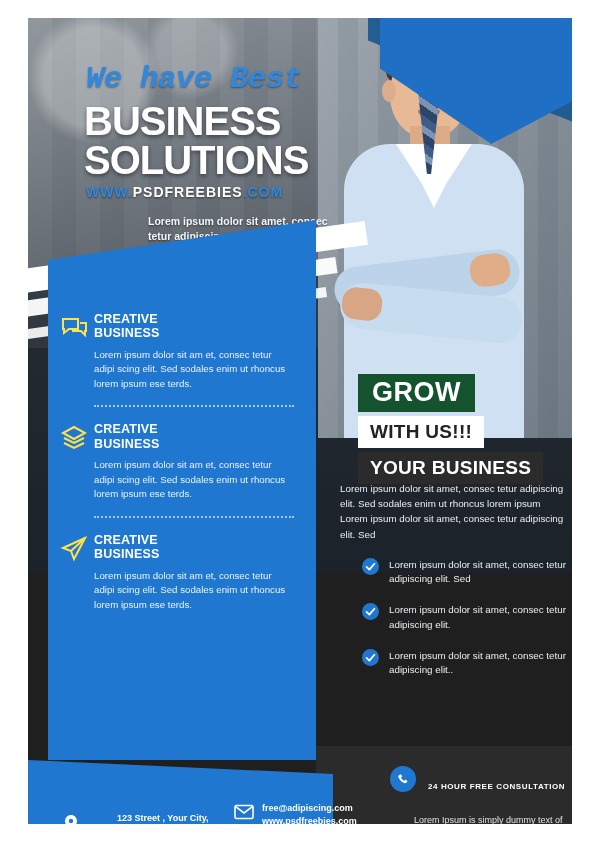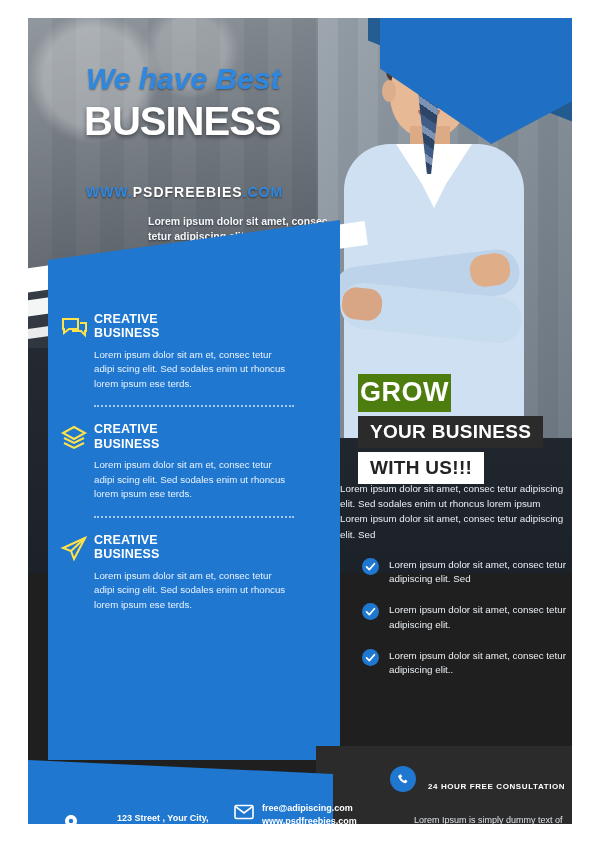--- a/index.html
+++ b/index.html
@@ -64,45 +64,45 @@
   .logo{position:absolute;left:470px;top:30px;width:72px;text-align:center;}
   .logo-mark{display:flex;justify-content:center;gap:3px;align-items:flex-end;height:24px;}
   .logo-mark i{display:block;width:8px;background:#fff;border-radius:4px;}
   .logo-mark i:nth-child(1){height:16px;}
   .logo-mark i:nth-child(2){height:24px;}
   .logo-mark i:nth-child(3){height:16px;}
   .logo-name{color:#fff;font-weight:bold;font-size:17px;letter-spacing:.5px;margin-top:3px;}
   .logo-tag{color:#d9e8f7;font-size:6.5px;letter-spacing:.6px;border-top:1px solid rgba(255,255,255,.6);padding-top:2px;margin-top:2px;}
 
   
-  .script{position:absolute;left:58px;top:44px;color:#2f88e0;font-family:Liberation Sans, sans-serif;font-style:italic;font-size:30px;font-weight:bold;text-shadow:0 1px 2px rgba(0,0,0,.4);}
+  .script{position:absolute;left:58px;top:44px;color:#2f88e0;font-family:Liberation Mono, monospace;font-style:italic;font-size:30px;font-weight:bold;text-shadow:0 1px 2px rgba(0,0,0,.4);}
   .h1{position:absolute;left:56px;top:84px;color:#fff;font-size:40px;font-weight:bold;letter-spacing:-1px;line-height:.98;text-shadow:0 2px 4px rgba(0,0,0,.45);}
   .h1 .l2{display:block;}
   .url{position:absolute;left:58px;top:166px;font-size:14px;font-weight:bold;letter-spacing:1px;color:#2f88e0;text-shadow:0 1px 2px rgba(0,0,0,.5);}
   .url b{color:#ffffff;}
   .lead{position:absolute;left:120px;top:196px;width:190px;color:#f2f6fa;font-size:10.5px;line-height:1.45;font-weight:bold;text-shadow:0 1px 2px rgba(0,0,0,.5);}
 
   
   .band1{position:absolute;left:-20px;top:228px;width:360px;height:24px;background:#ffffff;transform:rotate(-8deg);}
   .band2{position:absolute;left:-20px;top:262px;width:330px;height:16px;background:#ffffff;transform:rotate(-8deg);opacity:.95;}
   .band3{position:absolute;left:-30px;top:292px;width:330px;height:10px;background:#ffffff;transform:rotate(-8deg);opacity:.9;}
 
   
-  .panel{position:absolute;left:20px;top:202px;width:292px;height:540px;background:#1f77d0;
+  .panel{position:absolute;left:20px;top:202px;width:268px;height:540px;background:#1f77d0;
     clip-path:polygon(0 40px,100% 0,100% 100%,0 100%);box-shadow:0 6px 18px rgba(0,0,0,.35);}
   .panel-inner{position:absolute;left:46px;top:92px;width:200px;}
   .feat{position:relative;margin-bottom:10px;}
   .feat .ico{position:absolute;left:-34px;top:2px;width:28px;height:28px;color:#ffe24a;}
   .feat h3{margin:0;color:#ffffff;font-size:12.5px;font-weight:bold;line-height:1.15;letter-spacing:.2px;}
   .feat p{margin:7px 0 0 0;color:#eaf3fd;font-size:9.7px;line-height:1.5;}
   .dots{height:1px;margin:14px 0 14px -0px;border-top:2px dotted rgba(255,255,255,.6);}
 
   
   .grow{position:absolute;left:330px;top:356px;}
-  .grow .g1{display:inline-block;background:#4d7c0f;color:#fff;font-size:27px;font-weight:bold;padding:3px 2px 4px;letter-spacing:.5px;}
+  .grow .g1{display:inline-block;background:#14532d;color:#fff;font-size:27px;font-weight:bold;padding:3px 14px 4px;letter-spacing:.5px;}
   .grow .g2{display:inline-block;background:#2b2b2b;color:#fff;font-size:19px;font-weight:bold;padding:5px 12px;margin-top:4px;letter-spacing:.3px;}
   .grow .g3{display:inline-block;background:#ffffff;color:#232323;font-size:19px;font-weight:bold;padding:5px 12px;margin-top:4px;letter-spacing:.3px;}
 
   .rtext{position:absolute;left:312px;top:463px;width:228px;color:#e9eef3;font-size:9.8px;line-height:1.55;}
   .checks{position:absolute;left:334px;top:540px;width:212px;}
   .chk{display:flex;gap:10px;margin-bottom:17px;}
   .chk .cbox{flex:0 0 auto;width:17px;height:17px;border-radius:50%;background:#1f77d0;display:flex;align-items:center;justify-content:center;}
   .chk .cbox svg{display:block;}
   .chk span{color:#e9eef3;font-size:9.8px;line-height:1.45;}
 
@@ -147,20 +147,21 @@
       <div class="hand-r"></div>
     </div>
 
     <div class="swoosh-dark"></div>
     <div class="swoosh"></div>
 
 
     <div class="script">We have Best</div>
     <div class="h1">
       <span>BUSINESS</span>
+      <span class="l2">SOLUTIONS</span>
     </div>
     <div class="url">
       <span>WWW.</span><b>PSDFREEBIES</b><span>.COM</span>
     </div>
     <div class="lead">Lorem ipsum dolor sit amet, consec tetur adipiscing elit. Sed sodales enim ut rhoncus lorem</div>
 
     <div class="band1"></div>
     <div class="band2"></div>
     <div class="band3"></div>
 
@@ -212,22 +213,22 @@
             <span>BUSINESS</span>
           </h3>
           <p>Lorem ipsum dolor sit am et, consec tetur adipi scing elit. Sed sodales enim ut rhoncus lorem ipsum ese terds.</p>
         </div>
 
       </div>
     </div>
 
     <div class="grow">
       <div><span class="g1">GROW</span></div>
+      <div><span class="g3">WITH US!!!</span></div>
       <div><span class="g2">YOUR BUSINESS</span></div>
-      <div><span class="g3">WITH US!!!</span></div>
     </div>
 
     <div class="rtext">Lorem ipsum dolor sit amet, consec tetur adipiscing elit. Sed sodales enim ut rhoncus lorem ipsum Lorem ipsum dolor sit amet, consec tetur adipiscing elit. Sed</div>
 
     <div class="checks">
       <div class="chk">
         <span class="cbox">
           <svg viewBox="0 0 14 14" width="11" height="11">
               <path d="M2 7.5 5.5 11 12 3.5" fill="none" stroke="#ffffff" stroke-width="2.2" stroke-linecap="round" stroke-linejoin="round"></path>
             </svg>

